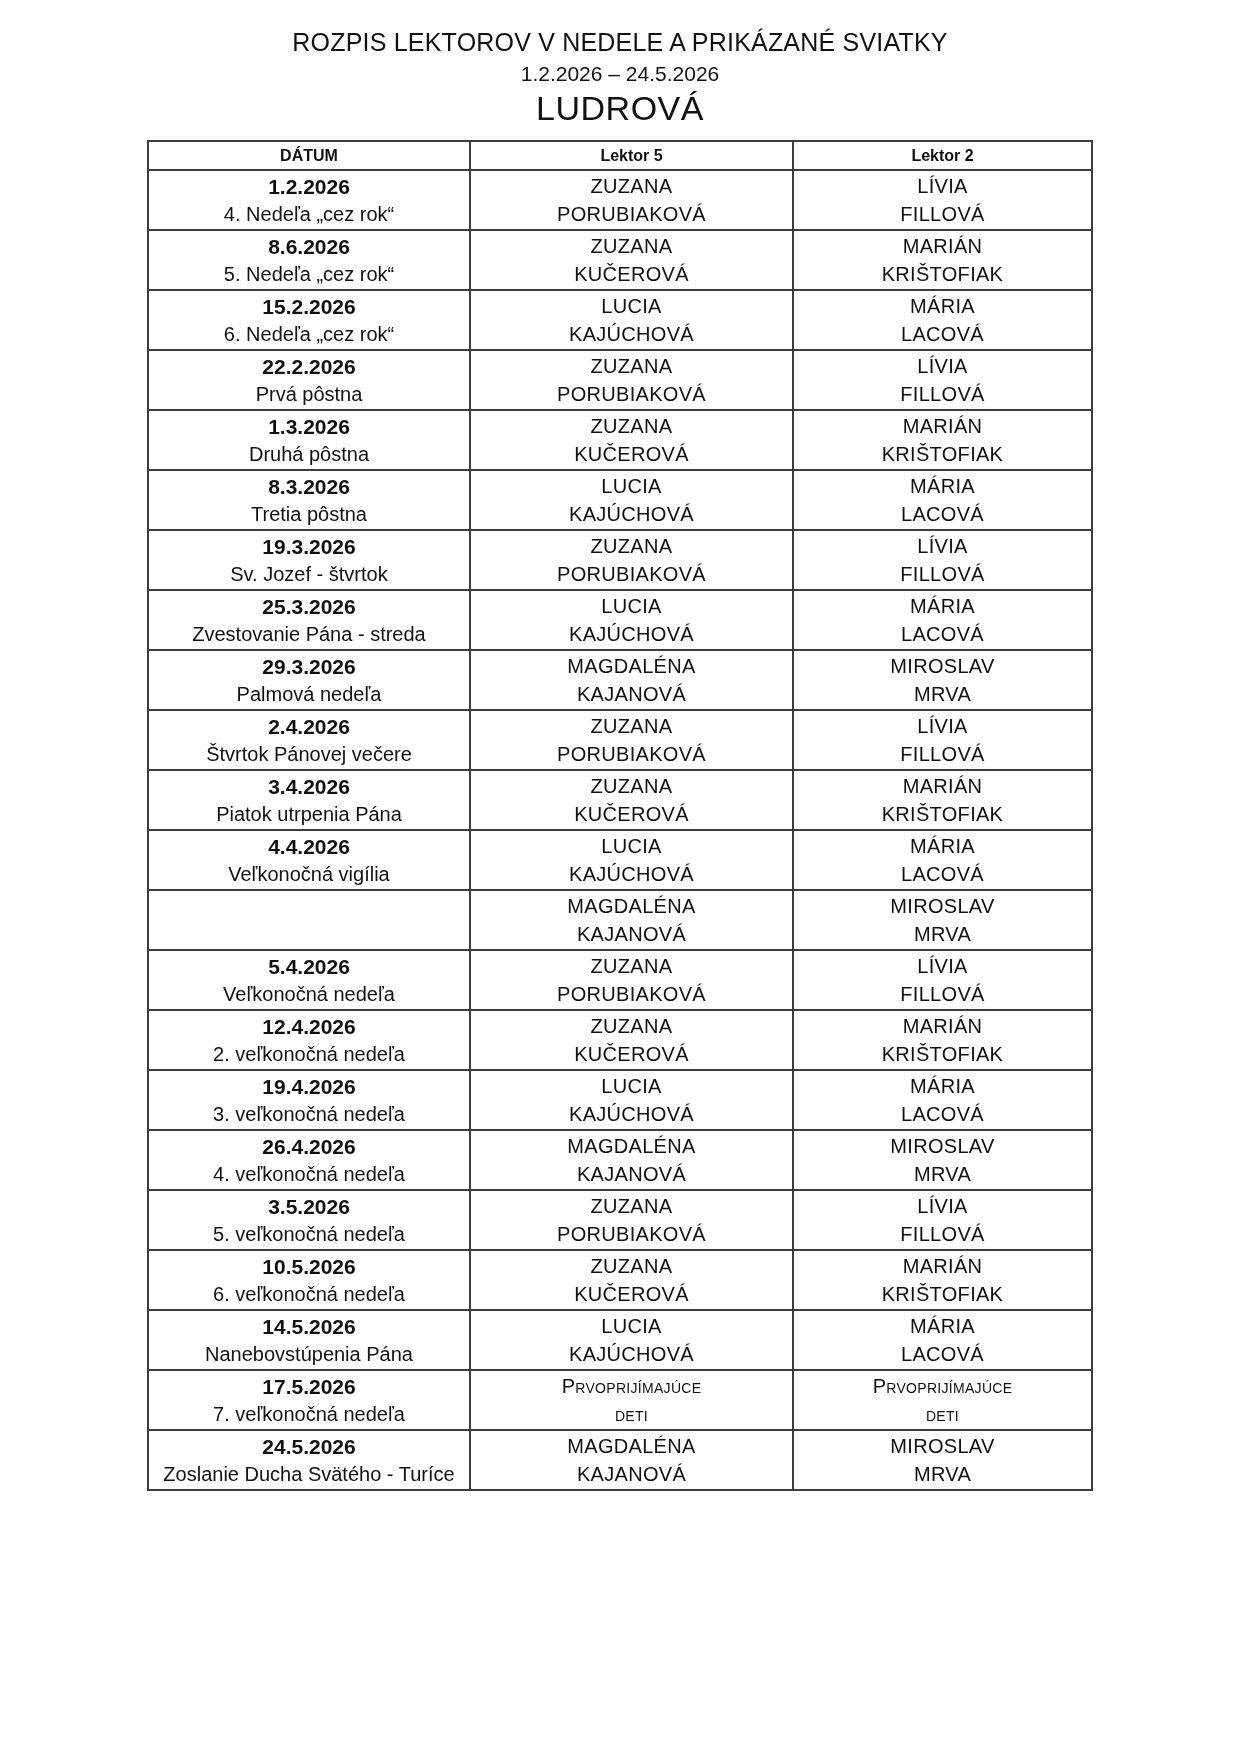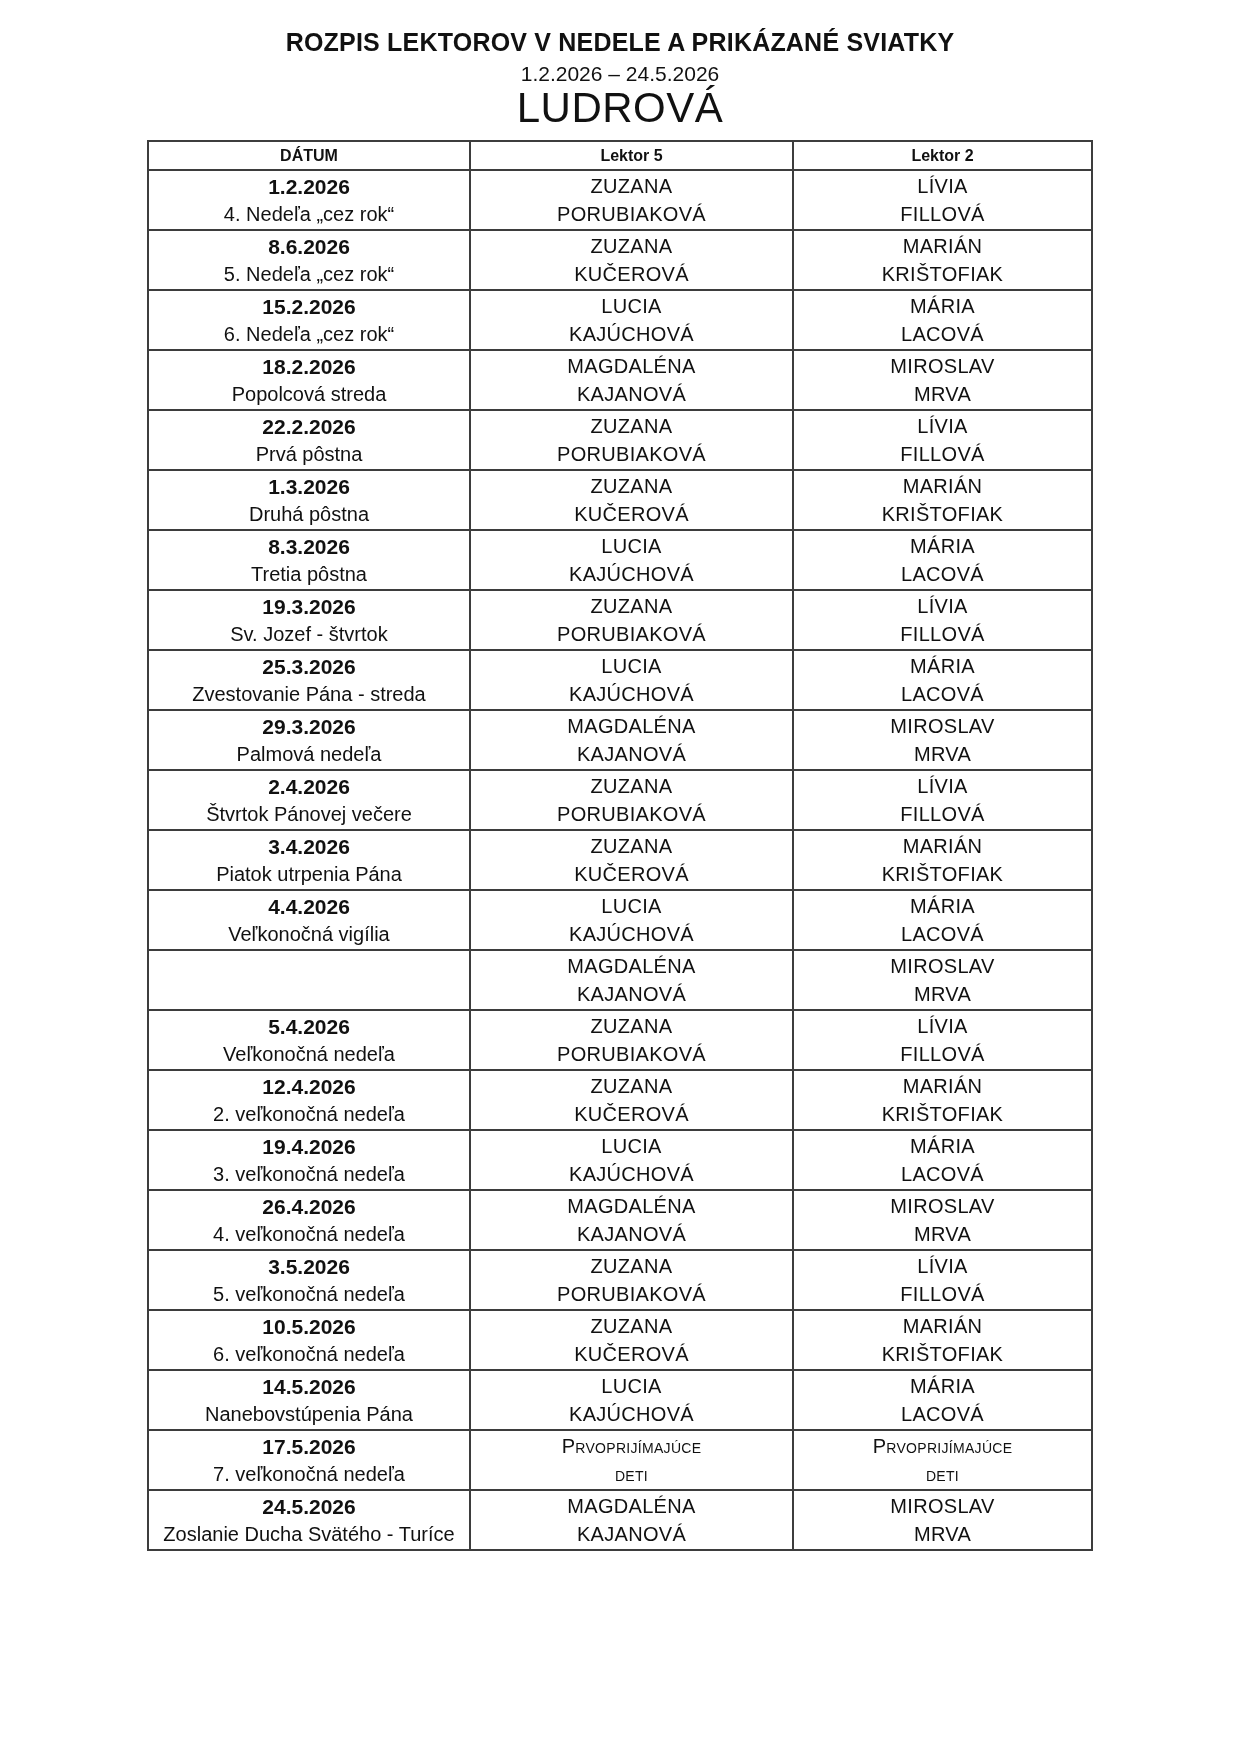--- a/index.html
+++ b/index.html
@@ -15,34 +15,34 @@
     background:var(--bg);
     color:var(--text);
     font-family:"Liberation Sans", sans-serif;
     -webkit-font-smoothing:antialiased;
   }
   .page{width:1240px;height:1755px;overflow:hidden;}
   .title{
     text-align:center;
     margin-top:28px;
     font-size:25px;
-    font-weight:bold;
+    font-weight:normal;
     letter-spacing:0.2px;
     line-height:28px;
   }
   .subtitle{
     text-align:center;
     margin-top:6px;
     font-size:21px;
     line-height:24px;
   }
   .location{
     text-align:center;
     margin-top:3px;
-    font-size:42px;
+    font-size:34px;
     line-height:38px;
     font-weight:normal;
     letter-spacing:0.5px;
   }
   table.schedule{
     width:944px;
     margin:13px auto 0 auto;
     border-collapse:collapse;
     table-layout:fixed;
   }
@@ -148,317 +148,303 @@
     <td class="name-cell">
       <div class="name-line">LUCIA</div>
       <div class="name-line">KAJÚCHOVÁ</div>
     </td>
     <td class="name-cell">
       <div class="name-line">MÁRIA</div>
       <div class="name-line">LACOVÁ</div>
     </td>
   </tr>
 
-  <tr>
-    <td class="date-cell">
-      <div class="date-line">18.2.2026</div>
-      <div class="event-line">Popolcová streda</div>
+
+  <tr>
+    <td class="date-cell">
+      <div class="date-line">22.2.2026</div>
+      <div class="event-line">Prvá pôstna</div>
+    </td>
+    <td class="name-cell">
+      <div class="name-line">ZUZANA</div>
+      <div class="name-line">PORUBIAKOVÁ</div>
+    </td>
+    <td class="name-cell">
+      <div class="name-line">LÍVIA</div>
+      <div class="name-line">FILLOVÁ</div>
+    </td>
+  </tr>
+
+  <tr>
+    <td class="date-cell">
+      <div class="date-line">1.3.2026</div>
+      <div class="event-line">Druhá pôstna</div>
+    </td>
+    <td class="name-cell">
+      <div class="name-line">ZUZANA</div>
+      <div class="name-line">KUČEROVÁ</div>
+    </td>
+    <td class="name-cell">
+      <div class="name-line">MARIÁN</div>
+      <div class="name-line">KRIŠTOFIAK</div>
+    </td>
+  </tr>
+
+  <tr>
+    <td class="date-cell">
+      <div class="date-line">8.3.2026</div>
+      <div class="event-line">Tretia pôstna</div>
+    </td>
+    <td class="name-cell">
+      <div class="name-line">LUCIA</div>
+      <div class="name-line">KAJÚCHOVÁ</div>
+    </td>
+    <td class="name-cell">
+      <div class="name-line">MÁRIA</div>
+      <div class="name-line">LACOVÁ</div>
+    </td>
+  </tr>
+
+
+  <tr>
+    <td class="date-cell">
+      <div class="date-line">19.3.2026</div>
+      <div class="event-line">Sv. Jozef - štvrtok</div>
+    </td>
+    <td class="name-cell">
+      <div class="name-line">ZUZANA</div>
+      <div class="name-line">PORUBIAKOVÁ</div>
+    </td>
+    <td class="name-cell">
+      <div class="name-line">LÍVIA</div>
+      <div class="name-line">FILLOVÁ</div>
+    </td>
+  </tr>
+
+
+  <tr>
+    <td class="date-cell">
+      <div class="date-line">25.3.2026</div>
+      <div class="event-line">Zvestovanie Pána - streda</div>
+    </td>
+    <td class="name-cell">
+      <div class="name-line">LUCIA</div>
+      <div class="name-line">KAJÚCHOVÁ</div>
+    </td>
+    <td class="name-cell">
+      <div class="name-line">MÁRIA</div>
+      <div class="name-line">LACOVÁ</div>
+    </td>
+  </tr>
+
+  <tr>
+    <td class="date-cell">
+      <div class="date-line">29.3.2026</div>
+      <div class="event-line">Palmová nedeľa</div>
     </td>
     <td class="name-cell">
       <div class="name-line">MAGDALÉNA</div>
       <div class="name-line">KAJANOVÁ</div>
     </td>
     <td class="name-cell">
       <div class="name-line">MIROSLAV</div>
       <div class="name-line">MRVA</div>
     </td>
   </tr>
 
   <tr>
     <td class="date-cell">
-      <div class="date-line">22.2.2026</div>
-      <div class="event-line">Prvá pôstna</div>
-    </td>
-    <td class="name-cell">
-      <div class="name-line">ZUZANA</div>
-      <div class="name-line">PORUBIAKOVÁ</div>
-    </td>
-    <td class="name-cell">
-      <div class="name-line">LÍVIA</div>
-      <div class="name-line">FILLOVÁ</div>
-    </td>
-  </tr>
-
-  <tr>
-    <td class="date-cell">
-      <div class="date-line">1.3.2026</div>
-      <div class="event-line">Druhá pôstna</div>
+      <div class="date-line">2.4.2026</div>
+      <div class="event-line">Štvrtok Pánovej večere</div>
+    </td>
+    <td class="name-cell">
+      <div class="name-line">ZUZANA</div>
+      <div class="name-line">PORUBIAKOVÁ</div>
+    </td>
+    <td class="name-cell">
+      <div class="name-line">LÍVIA</div>
+      <div class="name-line">FILLOVÁ</div>
+    </td>
+  </tr>
+
+  <tr>
+    <td class="date-cell">
+      <div class="date-line">3.4.2026</div>
+      <div class="event-line">Piatok utrpenia Pána</div>
     </td>
     <td class="name-cell">
       <div class="name-line">ZUZANA</div>
       <div class="name-line">KUČEROVÁ</div>
     </td>
     <td class="name-cell">
       <div class="name-line">MARIÁN</div>
       <div class="name-line">KRIŠTOFIAK</div>
     </td>
   </tr>
 
   <tr>
     <td class="date-cell">
-      <div class="date-line">8.3.2026</div>
-      <div class="event-line">Tretia pôstna</div>
-    </td>
-    <td class="name-cell">
-      <div class="name-line">LUCIA</div>
-      <div class="name-line">KAJÚCHOVÁ</div>
-    </td>
-    <td class="name-cell">
-      <div class="name-line">MÁRIA</div>
-      <div class="name-line">LACOVÁ</div>
-    </td>
-  </tr>
-
-
-  <tr>
-    <td class="date-cell">
-      <div class="date-line">19.3.2026</div>
-      <div class="event-line">Sv. Jozef - štvrtok</div>
-    </td>
-    <td class="name-cell">
-      <div class="name-line">ZUZANA</div>
-      <div class="name-line">PORUBIAKOVÁ</div>
-    </td>
-    <td class="name-cell">
-      <div class="name-line">LÍVIA</div>
-      <div class="name-line">FILLOVÁ</div>
-    </td>
-  </tr>
-
-
-  <tr>
-    <td class="date-cell">
-      <div class="date-line">25.3.2026</div>
-      <div class="event-line">Zvestovanie Pána - streda</div>
-    </td>
-    <td class="name-cell">
-      <div class="name-line">LUCIA</div>
-      <div class="name-line">KAJÚCHOVÁ</div>
-    </td>
-    <td class="name-cell">
-      <div class="name-line">MÁRIA</div>
-      <div class="name-line">LACOVÁ</div>
-    </td>
-  </tr>
-
-  <tr>
-    <td class="date-cell">
-      <div class="date-line">29.3.2026</div>
-      <div class="event-line">Palmová nedeľa</div>
+      <div class="date-line">4.4.2026</div>
+      <div class="event-line">Veľkonočná vigília</div>
+    </td>
+    <td class="name-cell">
+      <div class="name-line">LUCIA</div>
+      <div class="name-line">KAJÚCHOVÁ</div>
+    </td>
+    <td class="name-cell">
+      <div class="name-line">MÁRIA</div>
+      <div class="name-line">LACOVÁ</div>
+    </td>
+  </tr>
+
+  <tr>
+    <td class="date-cell">
+      <div class="date-line"></div>
+      <div class="event-line"></div>
     </td>
     <td class="name-cell">
       <div class="name-line">MAGDALÉNA</div>
       <div class="name-line">KAJANOVÁ</div>
     </td>
     <td class="name-cell">
       <div class="name-line">MIROSLAV</div>
       <div class="name-line">MRVA</div>
     </td>
   </tr>
 
   <tr>
     <td class="date-cell">
-      <div class="date-line">2.4.2026</div>
-      <div class="event-line">Štvrtok Pánovej večere</div>
-    </td>
-    <td class="name-cell">
-      <div class="name-line">ZUZANA</div>
-      <div class="name-line">PORUBIAKOVÁ</div>
-    </td>
-    <td class="name-cell">
-      <div class="name-line">LÍVIA</div>
-      <div class="name-line">FILLOVÁ</div>
-    </td>
-  </tr>
-
-  <tr>
-    <td class="date-cell">
-      <div class="date-line">3.4.2026</div>
-      <div class="event-line">Piatok utrpenia Pána</div>
+      <div class="date-line">5.4.2026</div>
+      <div class="event-line">Veľkonočná nedeľa</div>
+    </td>
+    <td class="name-cell">
+      <div class="name-line">ZUZANA</div>
+      <div class="name-line">PORUBIAKOVÁ</div>
+    </td>
+    <td class="name-cell">
+      <div class="name-line">LÍVIA</div>
+      <div class="name-line">FILLOVÁ</div>
+    </td>
+  </tr>
+
+  <tr>
+    <td class="date-cell">
+      <div class="date-line">12.4.2026</div>
+      <div class="event-line">2. veľkonočná nedeľa</div>
     </td>
     <td class="name-cell">
       <div class="name-line">ZUZANA</div>
       <div class="name-line">KUČEROVÁ</div>
     </td>
     <td class="name-cell">
       <div class="name-line">MARIÁN</div>
       <div class="name-line">KRIŠTOFIAK</div>
     </td>
   </tr>
 
   <tr>
     <td class="date-cell">
-      <div class="date-line">4.4.2026</div>
-      <div class="event-line">Veľkonočná vigília</div>
-    </td>
-    <td class="name-cell">
-      <div class="name-line">LUCIA</div>
-      <div class="name-line">KAJÚCHOVÁ</div>
-    </td>
-    <td class="name-cell">
-      <div class="name-line">MÁRIA</div>
-      <div class="name-line">LACOVÁ</div>
-    </td>
-  </tr>
-
-  <tr>
-    <td class="date-cell">
-      <div class="date-line"></div>
-      <div class="event-line"></div>
+      <div class="date-line">19.4.2026</div>
+      <div class="event-line">3. veľkonočná nedeľa</div>
+    </td>
+    <td class="name-cell">
+      <div class="name-line">LUCIA</div>
+      <div class="name-line">KAJÚCHOVÁ</div>
+    </td>
+    <td class="name-cell">
+      <div class="name-line">MÁRIA</div>
+      <div class="name-line">LACOVÁ</div>
+    </td>
+  </tr>
+
+  <tr>
+    <td class="date-cell">
+      <div class="date-line">26.4.2026</div>
+      <div class="event-line">4. veľkonočná nedeľa</div>
     </td>
     <td class="name-cell">
       <div class="name-line">MAGDALÉNA</div>
       <div class="name-line">KAJANOVÁ</div>
     </td>
     <td class="name-cell">
       <div class="name-line">MIROSLAV</div>
       <div class="name-line">MRVA</div>
     </td>
   </tr>
 
   <tr>
     <td class="date-cell">
-      <div class="date-line">5.4.2026</div>
-      <div class="event-line">Veľkonočná nedeľa</div>
-    </td>
-    <td class="name-cell">
-      <div class="name-line">ZUZANA</div>
-      <div class="name-line">PORUBIAKOVÁ</div>
-    </td>
-    <td class="name-cell">
-      <div class="name-line">LÍVIA</div>
-      <div class="name-line">FILLOVÁ</div>
-    </td>
-  </tr>
-
-  <tr>
-    <td class="date-cell">
-      <div class="date-line">12.4.2026</div>
-      <div class="event-line">2. veľkonočná nedeľa</div>
+      <div class="date-line">3.5.2026</div>
+      <div class="event-line">5. veľkonočná nedeľa</div>
+    </td>
+    <td class="name-cell">
+      <div class="name-line">ZUZANA</div>
+      <div class="name-line">PORUBIAKOVÁ</div>
+    </td>
+    <td class="name-cell">
+      <div class="name-line">LÍVIA</div>
+      <div class="name-line">FILLOVÁ</div>
+    </td>
+  </tr>
+
+  <tr>
+    <td class="date-cell">
+      <div class="date-line">10.5.2026</div>
+      <div class="event-line">6. veľkonočná nedeľa</div>
     </td>
     <td class="name-cell">
       <div class="name-line">ZUZANA</div>
       <div class="name-line">KUČEROVÁ</div>
     </td>
     <td class="name-cell">
       <div class="name-line">MARIÁN</div>
       <div class="name-line">KRIŠTOFIAK</div>
     </td>
   </tr>
 
   <tr>
     <td class="date-cell">
-      <div class="date-line">19.4.2026</div>
-      <div class="event-line">3. veľkonočná nedeľa</div>
-    </td>
-    <td class="name-cell">
-      <div class="name-line">LUCIA</div>
-      <div class="name-line">KAJÚCHOVÁ</div>
-    </td>
-    <td class="name-cell">
-      <div class="name-line">MÁRIA</div>
-      <div class="name-line">LACOVÁ</div>
-    </td>
-  </tr>
-
-  <tr>
-    <td class="date-cell">
-      <div class="date-line">26.4.2026</div>
-      <div class="event-line">4. veľkonočná nedeľa</div>
+      <div class="date-line">14.5.2026</div>
+      <div class="event-line">Nanebovstúpenia Pána</div>
+    </td>
+    <td class="name-cell">
+      <div class="name-line">LUCIA</div>
+      <div class="name-line">KAJÚCHOVÁ</div>
+    </td>
+    <td class="name-cell">
+      <div class="name-line">MÁRIA</div>
+      <div class="name-line">LACOVÁ</div>
+    </td>
+  </tr>
+
+  <tr>
+    <td class="date-cell">
+      <div class="date-line">17.5.2026</div>
+      <div class="event-line">7. veľkonočná nedeľa</div>
+    </td>
+    <td class="name-cell">
+      <div class="name-line">Prvoprijímajúce</div>
+      <div class="name-line">deti</div>
+    </td>
+    <td class="name-cell">
+      <div class="name-line">Prvoprijímajúce</div>
+      <div class="name-line">deti</div>
+    </td>
+  </tr>
+
+  <tr>
+    <td class="date-cell">
+      <div class="date-line">24.5.2026</div>
+      <div class="event-line">Zoslanie Ducha Svätého - Turíce</div>
     </td>
     <td class="name-cell">
       <div class="name-line">MAGDALÉNA</div>
       <div class="name-line">KAJANOVÁ</div>
     </td>
     <td class="name-cell">
       <div class="name-line">MIROSLAV</div>
       <div class="name-line">MRVA</div>
     </td>
   </tr>
-
-  <tr>
-    <td class="date-cell">
-      <div class="date-line">3.5.2026</div>
-      <div class="event-line">5. veľkonočná nedeľa</div>
-    </td>
-    <td class="name-cell">
-      <div class="name-line">ZUZANA</div>
-      <div class="name-line">PORUBIAKOVÁ</div>
-    </td>
-    <td class="name-cell">
-      <div class="name-line">LÍVIA</div>
-      <div class="name-line">FILLOVÁ</div>
-    </td>
-  </tr>
-
-  <tr>
-    <td class="date-cell">
-      <div class="date-line">10.5.2026</div>
-      <div class="event-line">6. veľkonočná nedeľa</div>
-    </td>
-    <td class="name-cell">
-      <div class="name-line">ZUZANA</div>
-      <div class="name-line">KUČEROVÁ</div>
-    </td>
-    <td class="name-cell">
-      <div class="name-line">MARIÁN</div>
-      <div class="name-line">KRIŠTOFIAK</div>
-    </td>
-  </tr>
-
-  <tr>
-    <td class="date-cell">
-      <div class="date-line">14.5.2026</div>
-      <div class="event-line">Nanebovstúpenia Pána</div>
-    </td>
-    <td class="name-cell">
-      <div class="name-line">LUCIA</div>
-      <div class="name-line">KAJÚCHOVÁ</div>
-    </td>
-    <td class="name-cell">
-      <div class="name-line">MÁRIA</div>
-      <div class="name-line">LACOVÁ</div>
-    </td>
-  </tr>
-
-  <tr>
-    <td class="date-cell">
-      <div class="date-line">17.5.2026</div>
-      <div class="event-line">7. veľkonočná nedeľa</div>
-    </td>
-    <td class="name-cell">
-      <div class="name-line">Prvoprijímajúce</div>
-      <div class="name-line">deti</div>
-    </td>
-    <td class="name-cell">
-      <div class="name-line">Prvoprijímajúce</div>
-      <div class="name-line">deti</div>
-    </td>
-  </tr>
-
-  <tr>
-    <td class="date-cell">
-      <div class="date-line">24.5.2026</div>
-      <div class="event-line">Zoslanie Ducha Svätého - Turíce</div>
-    </td>
-    <td class="name-cell">
-      <div class="name-line">MAGDALÉNA</div>
-      <div class="name-line">KAJANOVÁ</div>
-    </td>
-    <td class="name-cell">
-      <div class="name-line">MIROSLAV</div>
-      <div class="name-line">MRVA</div>
-    </td>
-  </tr>
 </tbody>
   </table>
 
 </div>
 
 </body></html>

